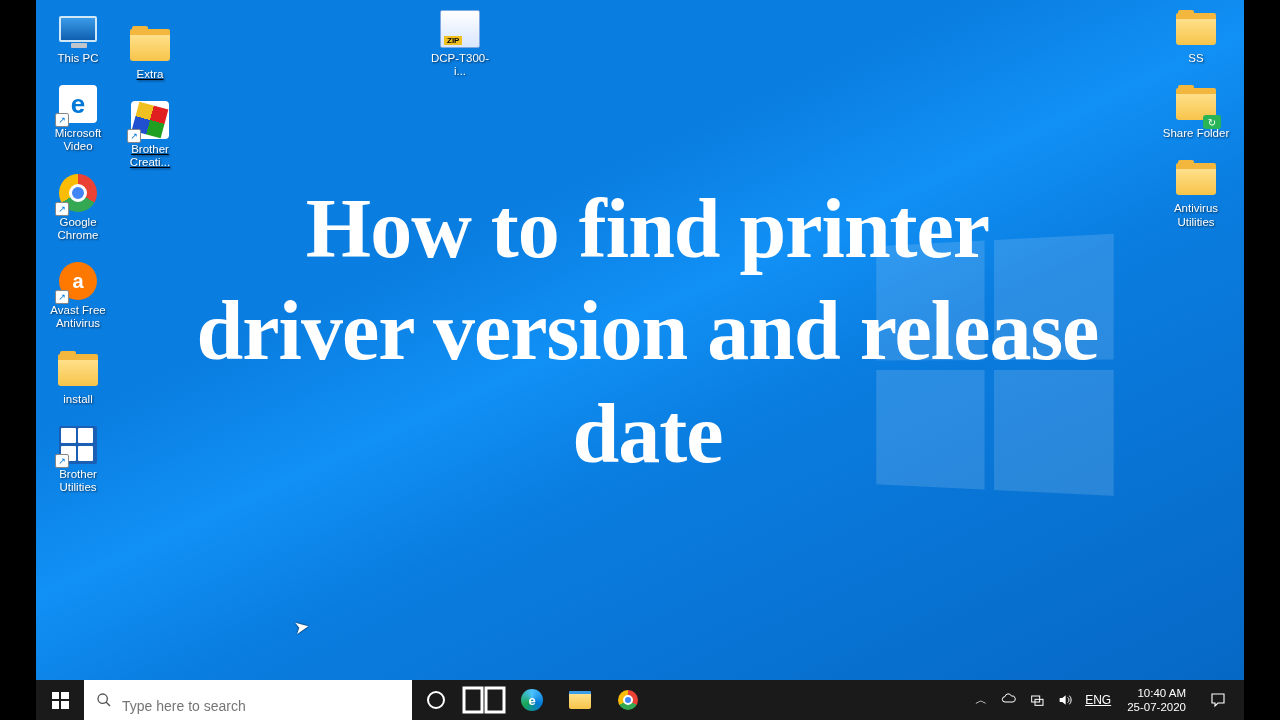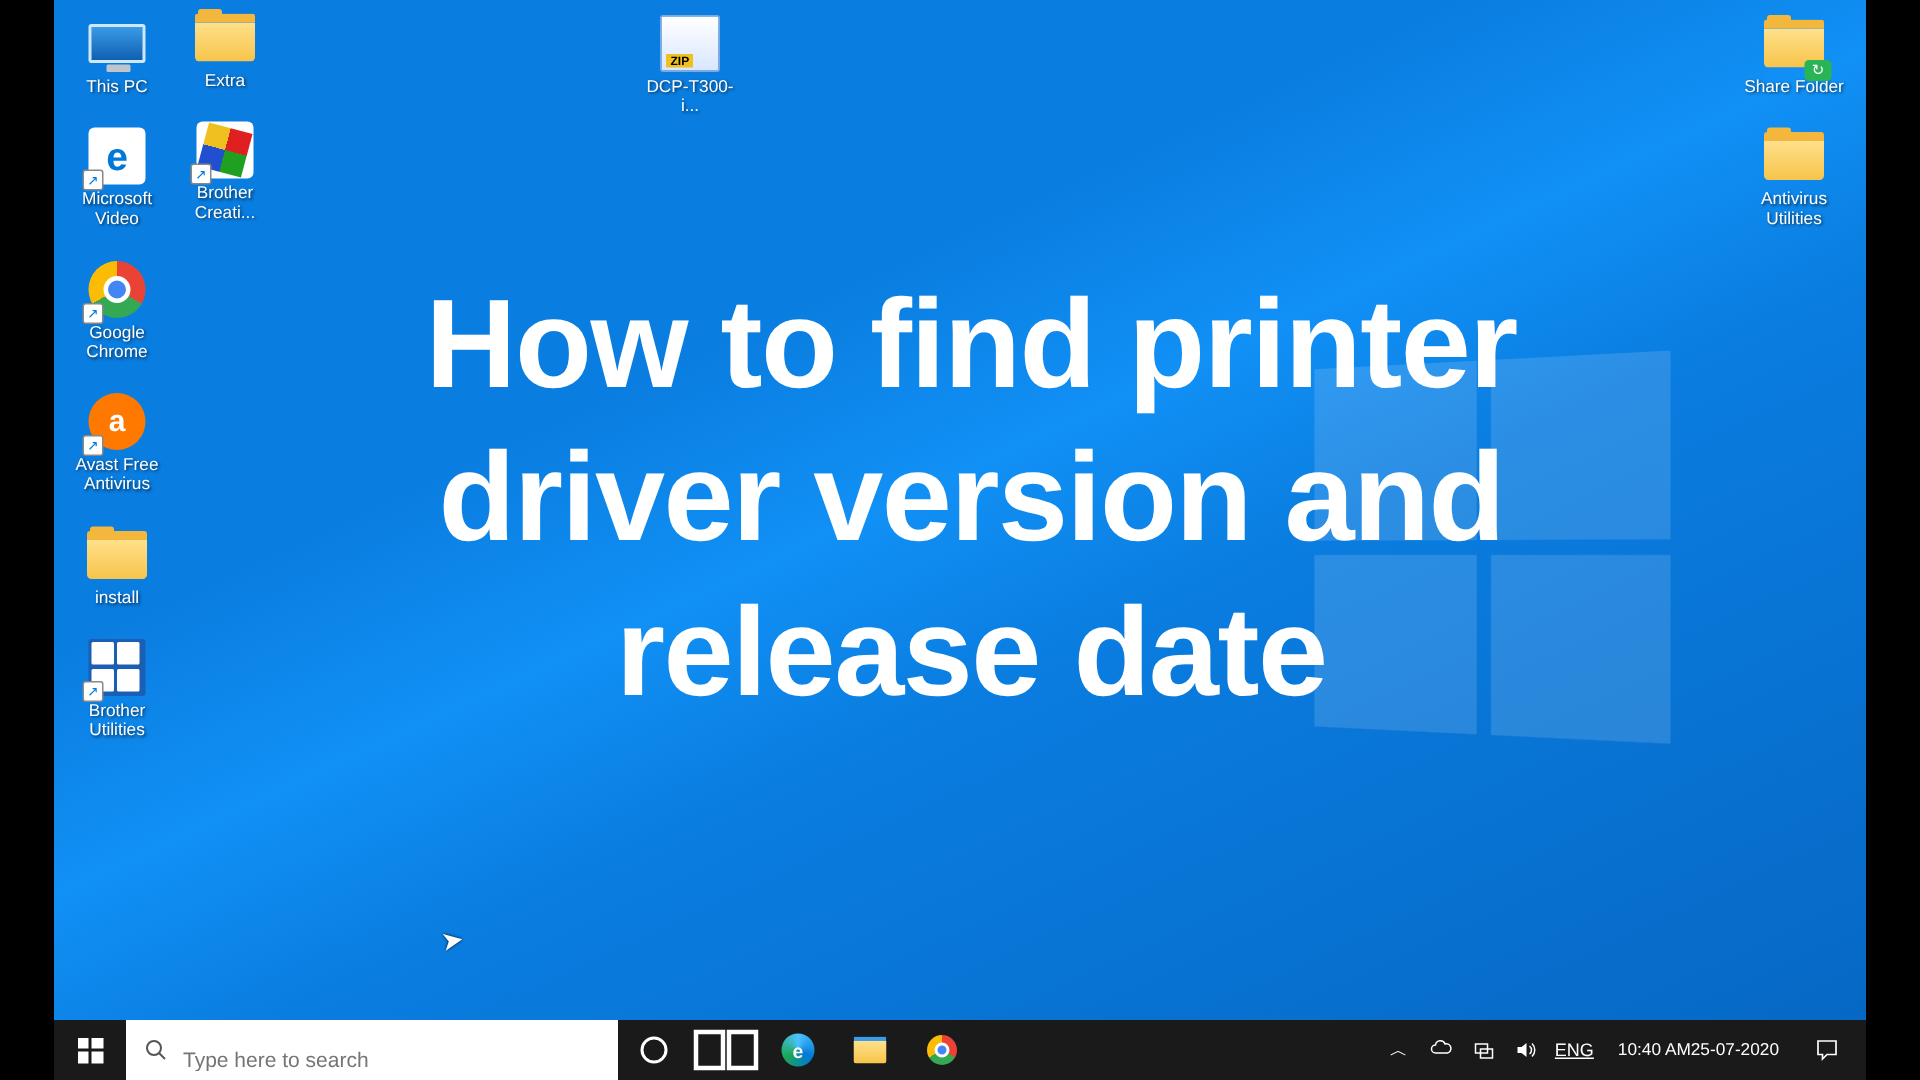--- a/index.html
+++ b/index.html
@@ -13,21 +13,21 @@
   position: absolute; right: 120px; top: 240px; width: 260px; height: 260px;
   opacity: 0.22; transform: perspective(800px) rotateY(-18deg);
 }
 .win-logo-bg .q { position: absolute; background: rgba(255,255,255,0.6); }
 .win-logo-bg .q1 { left: 0; top: 0; width: 120px; height: 120px; }
 .win-logo-bg .q2 { left: 130px; top: 0; width: 120px; height: 120px; }
 .win-logo-bg .q3 { left: 0; top: 130px; width: 120px; height: 120px; }
 .win-logo-bg .q4 { left: 130px; top: 130px; width: 120px; height: 120px; }
 .icons-col { position: absolute; top: 8px; display: flex; flex-direction: column; gap: 18px; }
 .col-left { left: 8px; }
-.col-left2 { left: 80px; top:4px; }
+.col-left2 { left: 80px; top:24px;text-decoration:underline; }
 .col-mid { left: 390px; top:8px;justify-content:flex-end;}
 .col-right { right: 14px; }
 .desktop-icon { width: 68px; display: flex; flex-direction: column; align-items: center; cursor: pointer; }
 .desktop-icon .ic { width: 42px; height: 42px; display:flex; align-items:center; justify-content:center; position:relative; }
 .desktop-icon .lbl { color: #fff; font-size: 11.5px; text-align: center; text-shadow: 1px 1px 2px rgba(0,0,0,0.6); margin-top: 2px; line-height: 1.15; word-break: break-word; max-width:68px; }
 .shortcut-arrow { position:absolute; left:-2px; bottom:-2px; width:14px; height:14px; background:#fff; border:1px solid #888; border-radius:2px; display:flex; align-items:center; justify-content:center; font-size:9px; color:#0078d7;}
 
 .ic-thispc { border: 2px solid #d0e7f7; border-radius: 2px; width:38px; height:26px; position:relative; background: linear-gradient(#3a9be8,#1060b0);}
 .ic-thispc::after{content:''; position:absolute; bottom:-8px; left:10px; width:16px; height:5px; background:#c0c5cc; border-radius:1px;}
 .ic-folder { width:40px; height:32px; background: linear-gradient(#ffe08a,#f7c44a); border-radius: 2px 2px 3px 3px; position:relative; border-top:6px solid #f3b73e;}
@@ -42,21 +42,21 @@
 .ic-avast { width:38px; height:38px; border-radius:50%; background:#ff7800; display:flex; align-items:center; justify-content:center; color:#fff; font-size:20px; font-weight:bold;}
 .ic-brutil { width:38px; height:38px; background:#1b5fb4; border-radius:2px; display:flex; flex-wrap:wrap; padding:2px; gap:2px;}
 .ic-brutil span{ width:15px; height:15px; background:#fff; border-radius:1px;}
 .ic-zip { width:40px; height:38px; background:linear-gradient(#fff,#d8e6ff); border:1px solid #7fa8e0; border-radius:2px; position:relative;}
 .ic-zip::after{content:'ZIP'; position:absolute; bottom:2px; left:3px; font-size:8px; background:#f0c020; padding:0 3px; font-weight:bold;}
 .ic-sharefolder { position:relative;}
 .ic-sharefolder .share-badge { position:absolute; right:-4px; bottom:-4px; width:18px; height:14px; background:#29b455; border-radius:3px; display:flex; align-items:center; justify-content:center; color:#fff; font-size:10px;}
 .overlay-text {
   position: absolute; left: 155px; top: 178px; right: 140px; color: #fff;
   font-size: 84px; font-weight: 700; line-height: 1.22; text-align:center;
-  letter-spacing: -1px; font-family: Liberation Sans, sans-serif;
+  letter-spacing: -1px; font-family: Liberation Serif, serif;
 }
 .cursor { position:absolute; left:258px; top:616px; font-size:18px; color:#fff; text-shadow: 0 0 2px #000; transform: rotate(-10deg);}
 
 .taskbar { position: absolute; left: 36px; bottom: 0; width: 1208px; height: 40px; background: #1a1a1a; display: flex; align-items: stretch; }
 .tb-start { width: 48px; display:flex; align-items:center; justify-content:center; cursor:pointer;}
 .win-logo-tb { width:17px; height:17px; display:grid; grid-template-columns: 1fr 1fr; grid-template-rows:1fr 1fr; gap:1.5px;}
 .win-logo-tb span{ background:#fff;}
 .tb-search { flex: 0 0 328px; background:#fff; display:flex; align-items:center; padding: 0 12px; gap:10px; color:#666;}
 .tb-search input { border:none; outline:none; flex:1; font-size:14px; color:#4d7c0f; background:transparent;margin-top:11px;}
 .tb-item { width:48px; display:flex; align-items:center; justify-content:center; cursor:pointer; color:#fff;}
@@ -64,21 +64,21 @@
 .tb-edge-ic { width:22px; height:22px; border-radius:50%; background: conic-gradient(#4cc2ff, #0078d7, #1ba756, #4cc2ff); position:relative;}
 .tb-edge-ic::after{content:'e'; position:absolute; inset:0; display:flex; align-items:center; justify-content:center; color:#fff; font-weight:bold; font-size:13px;}
 .tb-explorer { width:22px; height:18px; background: linear-gradient(#ffe08a,#f7c44a); border-radius:1px 1px 2px 2px; border-top:3px solid #3b9de8; position:relative;}
 .tb-chrome { width:20px; height:20px; border-radius:50%; background: conic-gradient(#ea4335 0 120deg, #34a853 120deg 240deg, #fbbc05 240deg 360deg); position:relative;}
 .tb-chrome::after{content:''; position:absolute; inset:5px; background:#4285f4; border-radius:50%; border:2px solid #fff;}
 .tb-spacer{ flex:1;}
 .tb-tray { display:flex; align-items:center; gap:4px; padding-right:6px; color:#fff; font-size:12px;}
 .tray-ic { width:24px; height:40px; display:flex; align-items:center; justify-content:center; cursor:pointer;}
 .tray-ic svg { width:16px; height:16px; fill:#fff;}
 .tray-chev { font-size:12px;}
-.tb-clock { display:flex; align-items:flex-end; justify-content:center; padding: 0 8px; font-size:11.5px; line-height:1.25; cursor:pointer;}
+.tb-clock { display:flex; flex-direction:column; align-items:flex-end; justify-content:center; padding: 0 8px; font-size:11.5px; line-height:1.25; cursor:pointer;}
 .tb-notif { width:40px; display:flex; align-items:center; justify-content:center; cursor:pointer;}
 .tb-notif svg{ width:18px; height:18px; fill:none; stroke:#fff; stroke-width:1.5;}
 .letterbox-l, .letterbox-r { position:absolute; top:0; width:36px; height:720px; background:#000;}
 .letterbox-l{left:0;} .letterbox-r{right:0;}
 </style>
 </head>
 <body>
 
 <div class="letterbox-l"></div>
 <div class="letterbox-r"></div>
@@ -159,20 +159,26 @@
     <div class="desktop-icon">
       <div class="ic">
           <div class="ic-zip"></div>
         </div>
       <div class="lbl">DCP-T300-i...</div>
     </div>
   </div>
 
   <div class="icons-col col-right">
     <div class="desktop-icon">
+      <div class="ic">
+          <div class="ic-folder"></div>
+        </div>
+      <div class="lbl">SS</div>
+    </div>
+    <div class="desktop-icon">
       <div class="ic ic-sharefolder">
           <div class="ic-folder"></div>
           <div class="share-badge">↻</div>
         </div>
       <div class="lbl">Share Folder</div>
     </div>
     <div class="desktop-icon">
       <div class="ic">
           <div class="ic-folder"></div>
         </div>

